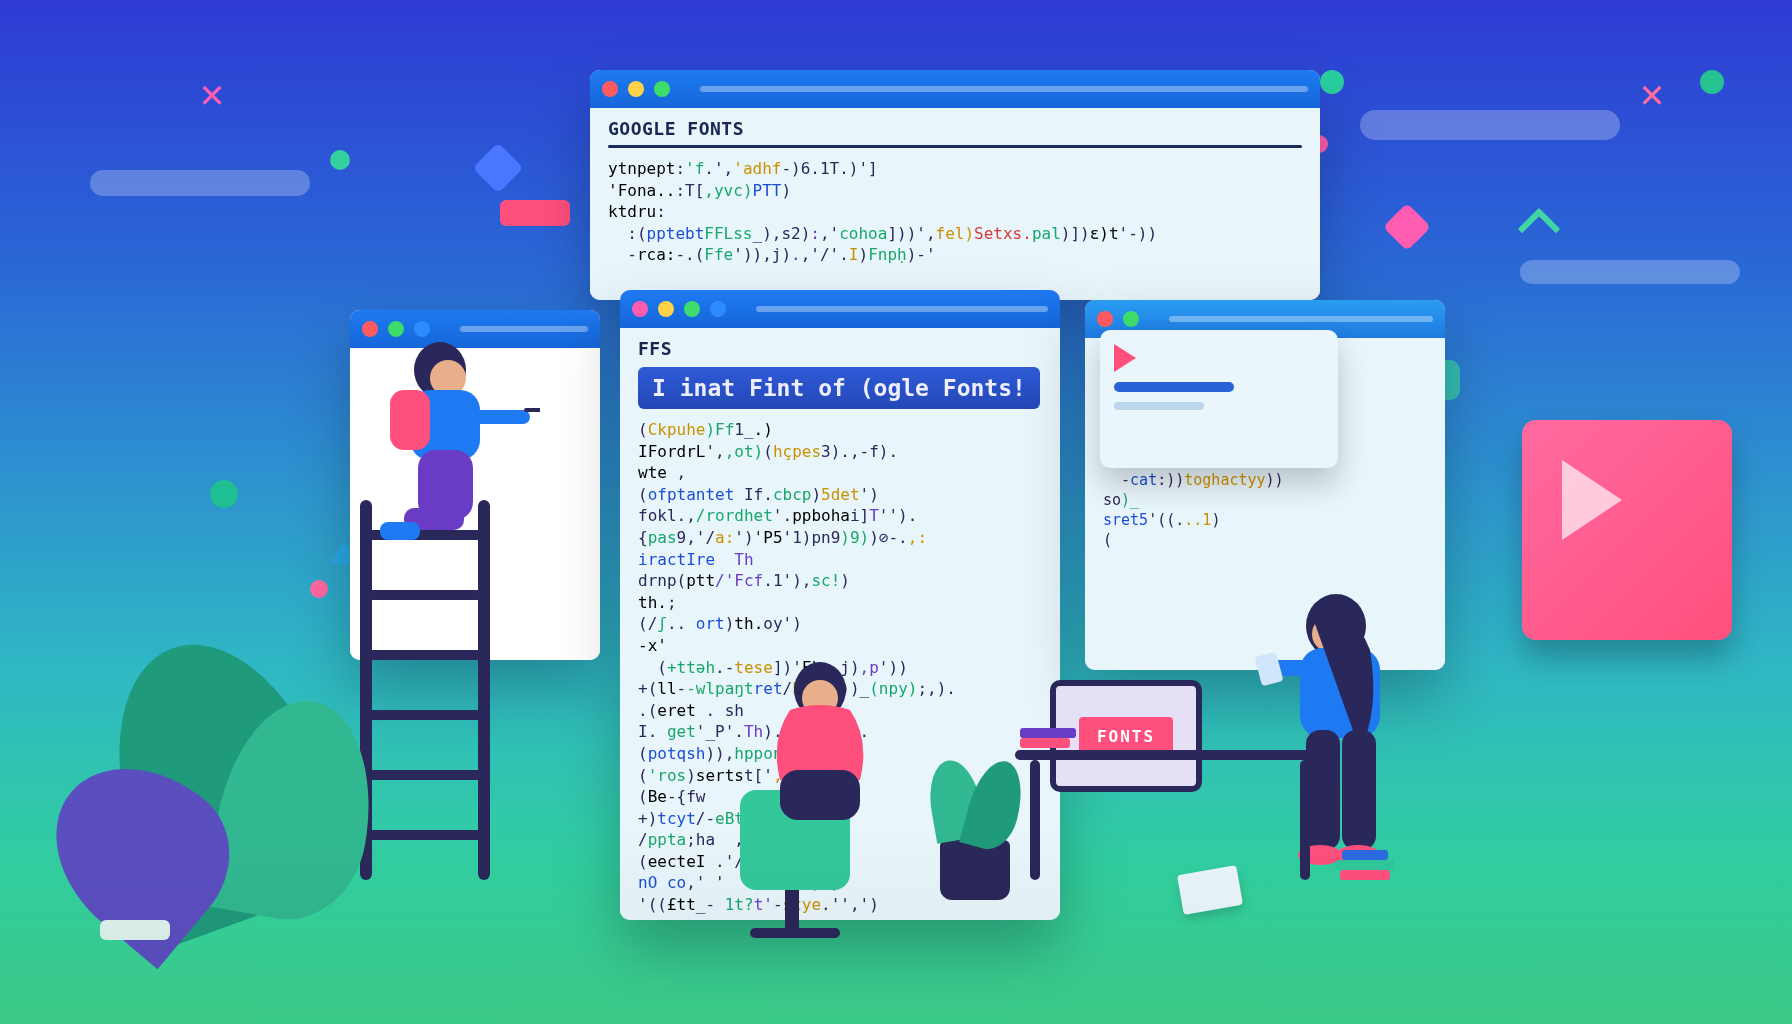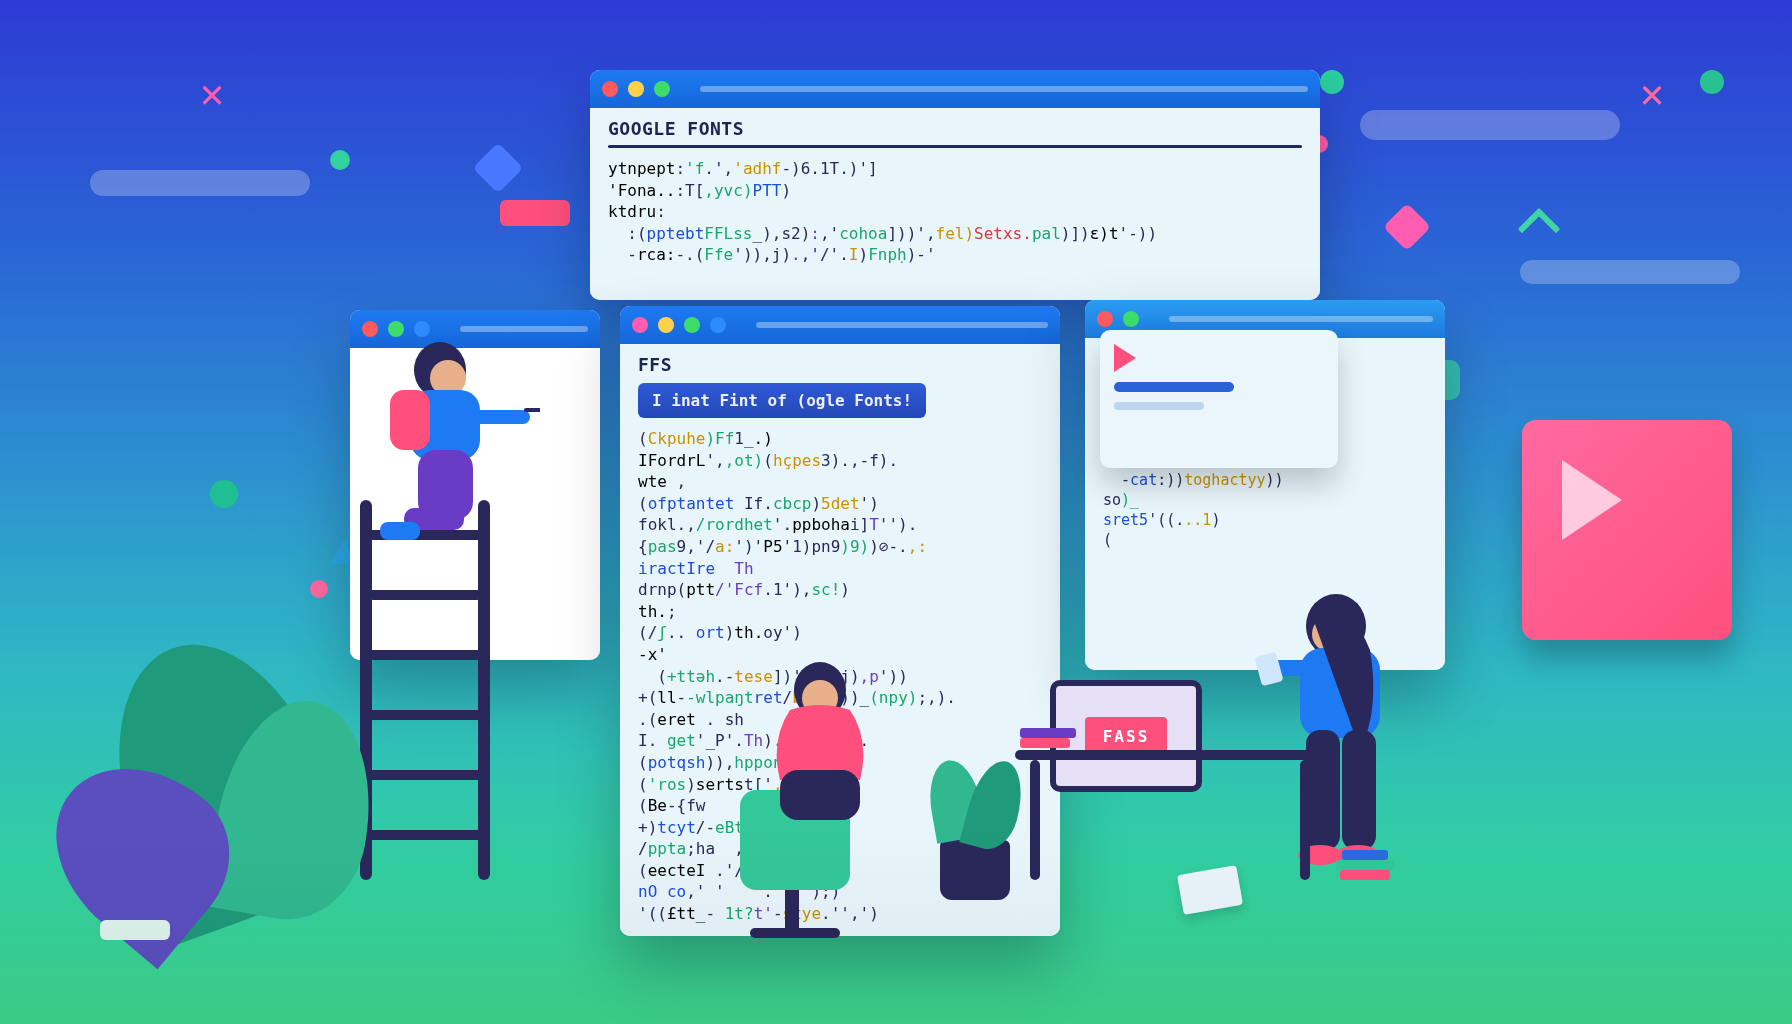--- a/index.html
+++ b/index.html
@@ -17,21 +17,21 @@
   .titlebar{height:38px;background:linear-gradient(180deg,#1e7af2,#1566d8);display:flex;align-items:center;padding:0 12px;gap:10px}
   .dots{display:flex;gap:10px}
   .dot{width:16px;height:16px;border-radius:50%}
   .dot.r{background:#ff5a5f}.dot.y{background:#ffd24a}.dot.g{background:#3ddc6b}
   .dot.b{background:#2e8bff}.dot.p{background:#ff5db1}
   .tline{flex:1;height:6px;background:rgba(255,255,255,.35);border-radius:3px;margin-left:20px}
   .body{flex:1;padding:10px 18px 14px;background:#e8f5fb;overflow:hidden}
   .label{color:#1a2551;font-weight:800;letter-spacing:.5px;font-size:18px;margin-bottom:6px}
   .code{font-size:16px;line-height:1.35;white-space:pre;color:#2a275a}
   .t-pink{color:#000000}.t-green{color:#18a76a}.t-blue{color:#1b4ed6}.t-amber{color:#c99100}.t-red{color:#d93838}.t-purple{color:#6a3cc5}.t-dark{color:#2a275a}
-  .banner{display:inline-block;background:linear-gradient(180deg,#2f5bd7,#2347b7);color:#eef;border-radius:6px;padding:8px 14px;font-size:16px;font-weight:700;margin:2px 0 10px}
+  .banner{display:inline-block;background:linear-gradient(180deg,#2f5bd7,#2347b7);color:#eef;border-radius:6px;padding:8px 14px;font-size:23px;font-weight:700;margin:2px 0 10px}
   .hr{height:3px;background:#1a2a5a;margin:6px 0 10px;border-radius:2px}
   
   .winR .titlebar{background:linear-gradient(180deg,#2a9cf2,#1e7ae0)}
   
   .player{position:absolute;left:1100px;top:330px;width:210px;height:110px;background:#eaf5fc;border-radius:10px;box-shadow:0 16px 30px rgba(0,0,0,.2);padding:14px}
   .player .play{width:0;height:0;border-left:22px solid #ff4f7d;border-top:14px solid transparent;border-bottom:14px solid transparent;margin-bottom:10px}
   .player .bar{height:10px;border-radius:5px;background:#2a63d8;margin-bottom:10px;width:120px}
   .player .bar2{height:8px;border-radius:4px;background:#bcd6ee;width:90px}
   
   .person{position:absolute}
@@ -109,21 +109,21 @@
       <div class="dots">
         <div class="dot r"></div>
         <div class="dot g"></div>
         <div class="dot b"></div>
       </div>
       <div class="tline"></div>
     </div>
     <div class="body" style="background:#fff"></div>
   </div>
 
-  <div class="win" style="left:620px;top:306px;width:440px;height:630px">
+  <div class="win" style="left:620px;top:290px;width:440px;height:630px">
     <div class="titlebar">
       <div class="dots">
         <div class="dot p"></div>
         <div class="dot y"></div>
         <div class="dot g"></div>
         <div class="dot b"></div>
       </div>
       <div class="tline"></div>
     </div>
     <div class="body">
@@ -192,21 +192,21 @@
     <rect x="20" y="70" width="50" height="16" rx="8" fill="#1e7af2"></rect>
     <rect x="8" y="64" width="22" height="30" rx="4" fill="#cfe6fb" transform="rotate(-15 19 79)"></rect>
     <rect x="56" y="140" width="34" height="120" rx="14" fill="#2a275a"></rect>
     <rect x="92" y="140" width="34" height="120" rx="14" fill="#2a275a"></rect>
     <ellipse cx="70" cy="265" rx="22" ry="10" fill="#ff4f7d"></ellipse>
     <ellipse cx="108" cy="265" rx="22" ry="10" fill="#ff4f7d"></ellipse>
     <path d="M60 20 q40 -10 60 40 q10 60 -10 100" fill="#2a275a"></path>
   </svg>
 
   <div class="monitor">
-      <span>FASS</span>
+      <span>FONTS</span>
     </div>
   <div class="desk"></div>
   <div class="deskleg" style="left:1030px"></div>
   <div class="deskleg" style="left:1300px"></div>
 
   <div class="book" style="left:1020px;top:738px;background:#ff4f7d"></div>
   <div class="book" style="left:1020px;top:728px;background:#6a3cc5;width:56px"></div>
   <div class="book" style="left:1340px;top:870px;background:#ff4f7d"></div>
   <div class="book" style="left:1336px;top:860px;background:#30c79b;width:58px"></div>
   <div class="book" style="left:1342px;top:850px;background:#2a6be0;width:46px"></div>

